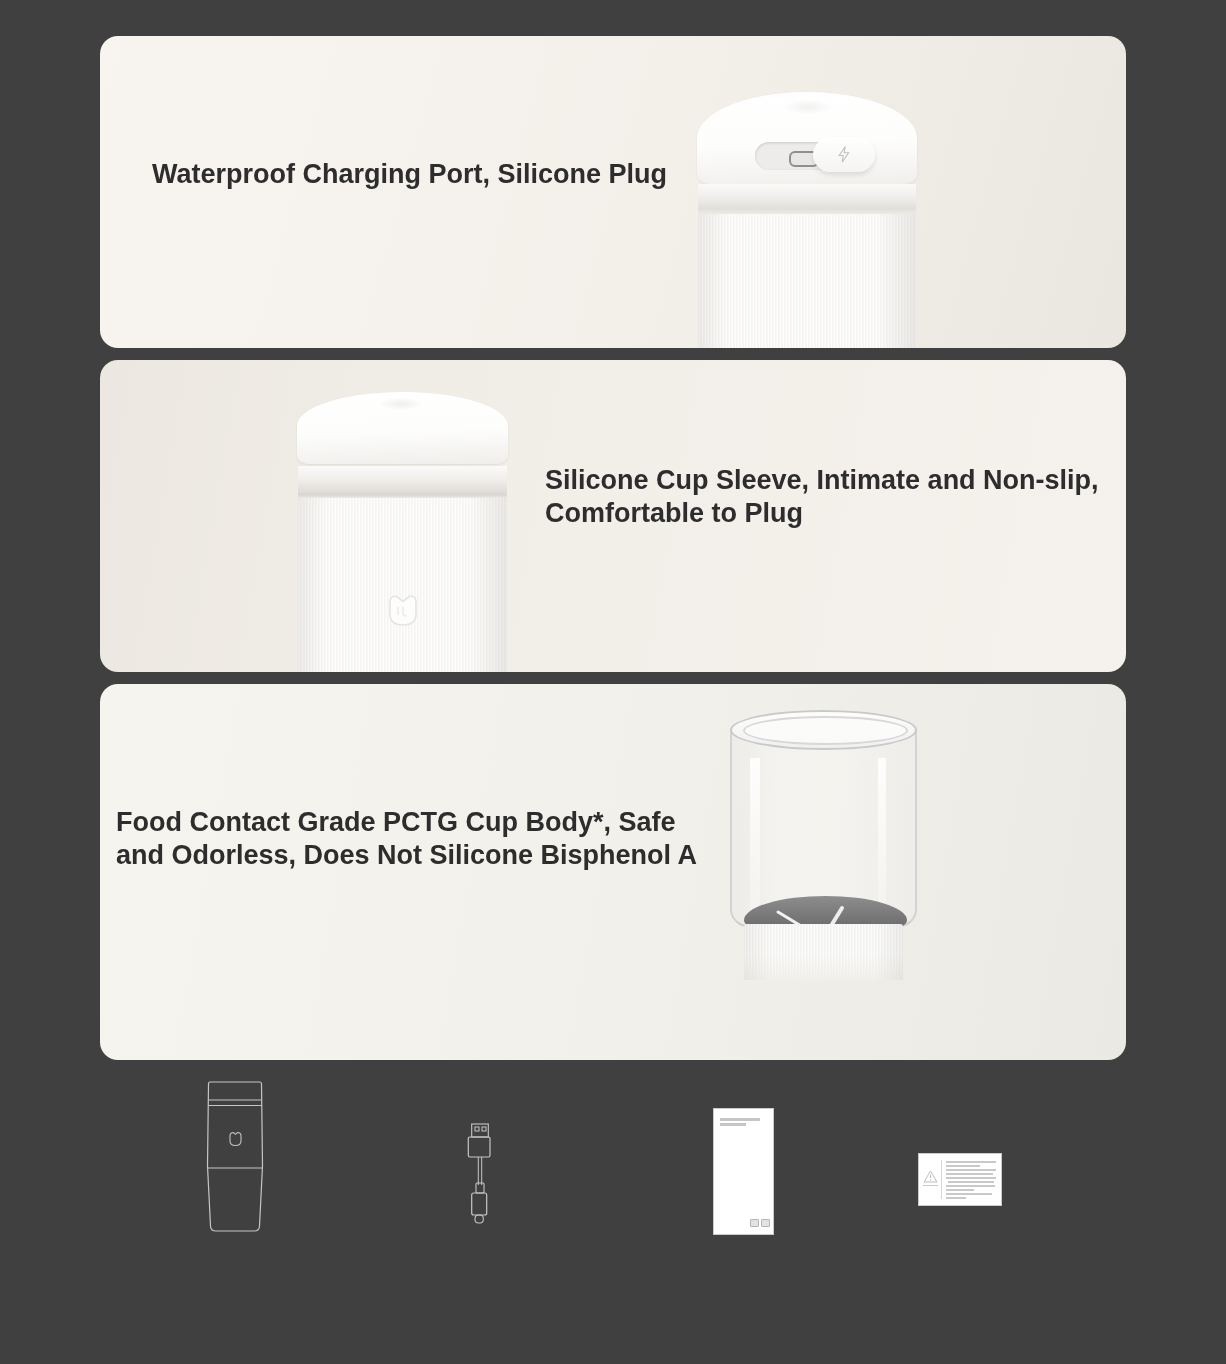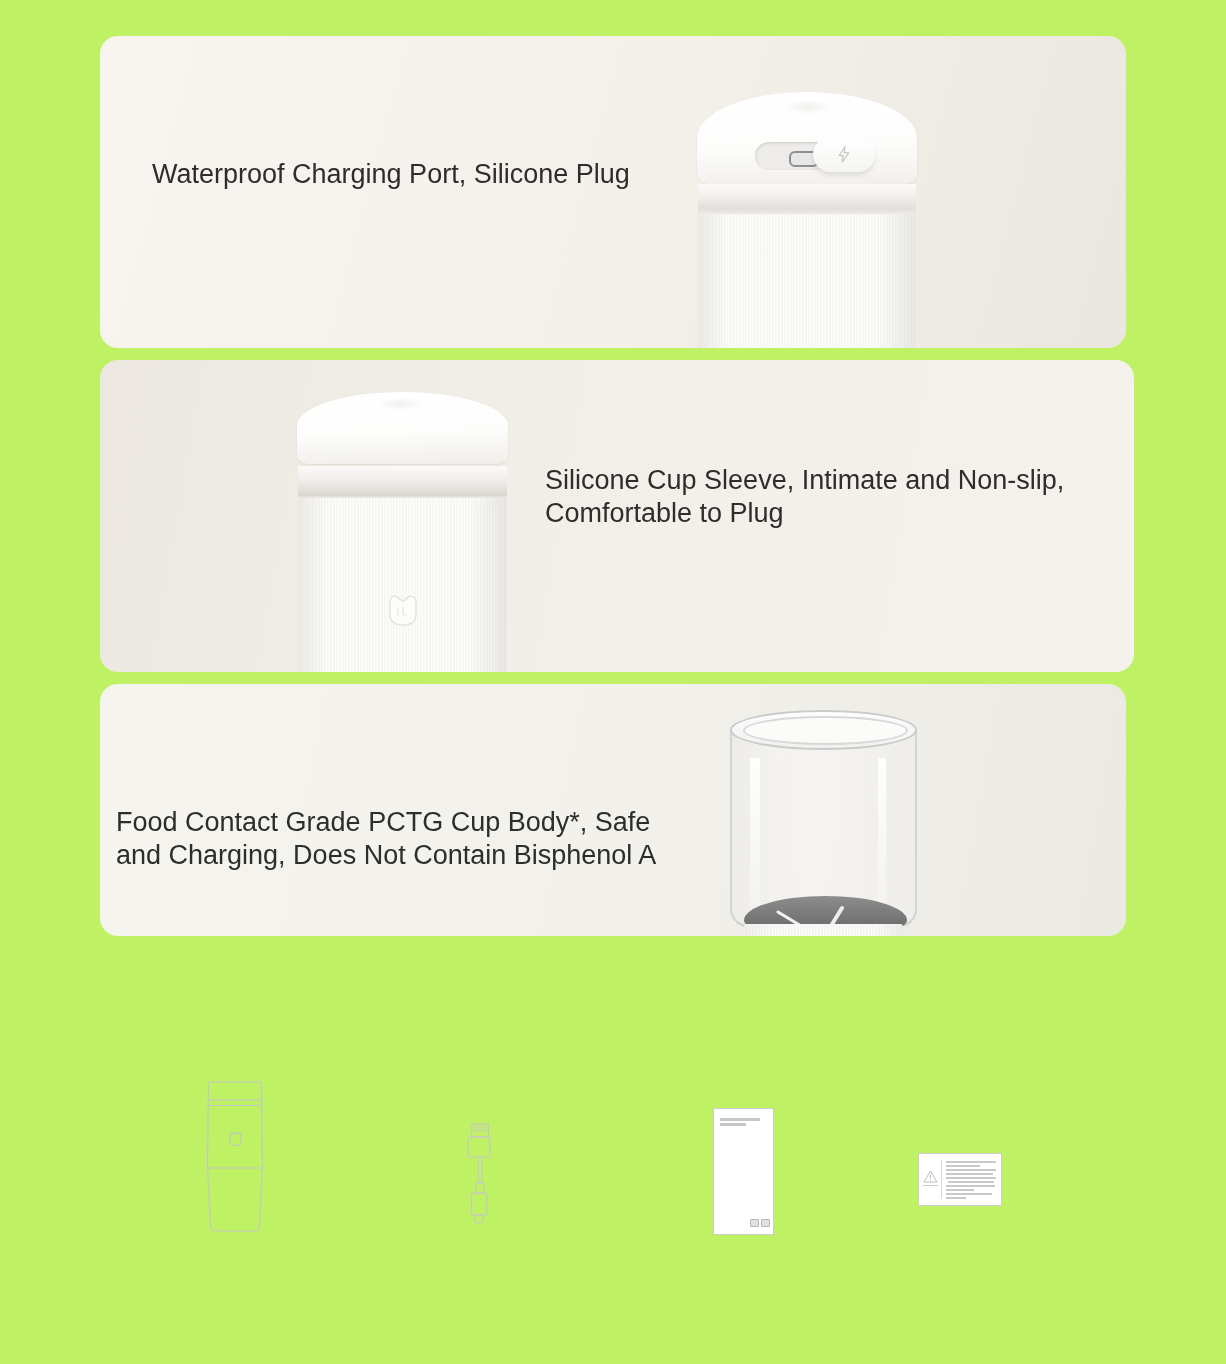--- a/index.html
+++ b/index.html
@@ -1,23 +1,23 @@
 <!DOCTYPE html>
 <html><head>
 <meta charset="utf-8">
 <style>
   html,body{margin:0;padding:0;background:#ffffff;}
   #page{
-    position:relative;width:1226px;height:1364px;background:#bef264;overflow:hidden;
-    font-family:"Liberation Sans", sans-serif;color:#2d2d2d;
+    position:relative;width:1226px;height:1364px;background:#404040;overflow:hidden;
+    font-family:"Liberation Sans", sans-serif;color:#2d2d2d;font-weight:bold;
   }
   .card{position:absolute;left:100px;width:1026px;border-radius:18px;overflow:hidden;}
   .card1{top:36px;height:312px;background:linear-gradient(105deg,#f8f5f1 0%,#f3f0ea 55%,#eae7e0 100%);}
-  .card2{top:360px;height:312px;background:linear-gradient(100deg,#ece8e1 0%,#f2efe9 45%,#f5f2ed 100%);padding-left:8px;}
-  .card3{top:684px;height:252px;background:linear-gradient(100deg,#f6f4ef 0%,#f2f0ea 55%,#ebe9e3 100%);}
+  .card2{top:360px;height:312px;background:linear-gradient(100deg,#ece8e1 0%,#f2efe9 45%,#f5f2ed 100%);}
+  .card3{top:684px;height:376px;background:linear-gradient(100deg,#f6f4ef 0%,#f2f0ea 55%,#ebe9e3 100%);}
   .feature-text{position:absolute;font-size:27px;line-height:33px;letter-spacing:0;color:#2d2d2d;}
   .t1{left:52px;top:122px;}
   .t2{left:445px;top:104px;}
   .t3{left:16px;top:122px;}
 
   
   .cup1{position:absolute;left:597px;top:56px;width:220px;height:256px;}
   .cup1-lid{position:absolute;left:0;top:0;width:220px;height:92px;
     background:linear-gradient(178deg,#ffffff 0%,#fdfdfc 55%,#f1efec 100%);
     border-radius:110px 110px 14px 14px / 46px 46px 10px 10px;
@@ -125,21 +125,21 @@
     </div>
     <div class="feature-text t2">
       <div>Silicone Cup Sleeve, Intimate and Non-slip,</div>
       <div>Comfortable to Plug</div>
     </div>
   </section>
 
   <section class="card card3">
     <div class="feature-text t3">
       <div>Food Contact Grade PCTG Cup Body*, Safe</div>
-      <div>and Charging, Does Not Contain Bisphenol A</div>
+      <div>and Odorless, Does Not Silicone Bisphenol A</div>
     </div>
     <div class="cup3">
       <div class="glass-body">
         <div class="glass-streak" style="left:18px;"></div>
         <div class="glass-streak" style="left:146px;width:8px;"></div>
         <div class="dark-bottom"></div>
         <svg class="blades" width="110" height="36" viewBox="0 0 110 36">
           <path d="M8 8 L46 31" stroke="#f2f2f2" stroke-width="3" stroke-linecap="round"></path>
           <path d="M72 4 L56 30" stroke="#ededed" stroke-width="4" stroke-linecap="round"></path>
           <path d="M50 32 L62 33" stroke="#e6e6e6" stroke-width="2.5" stroke-linecap="round"></path>

